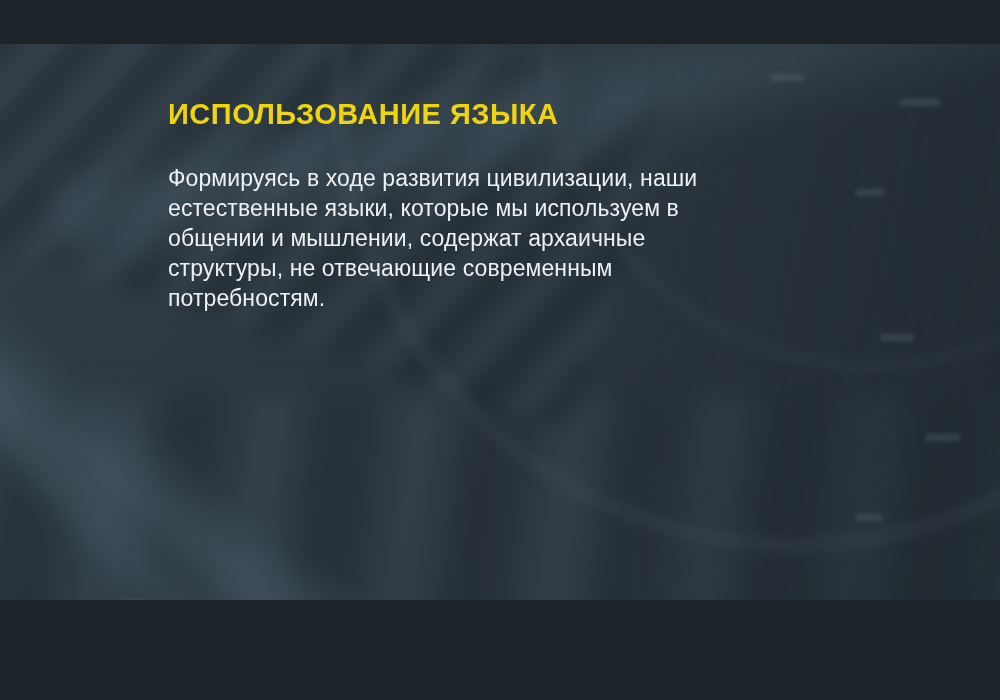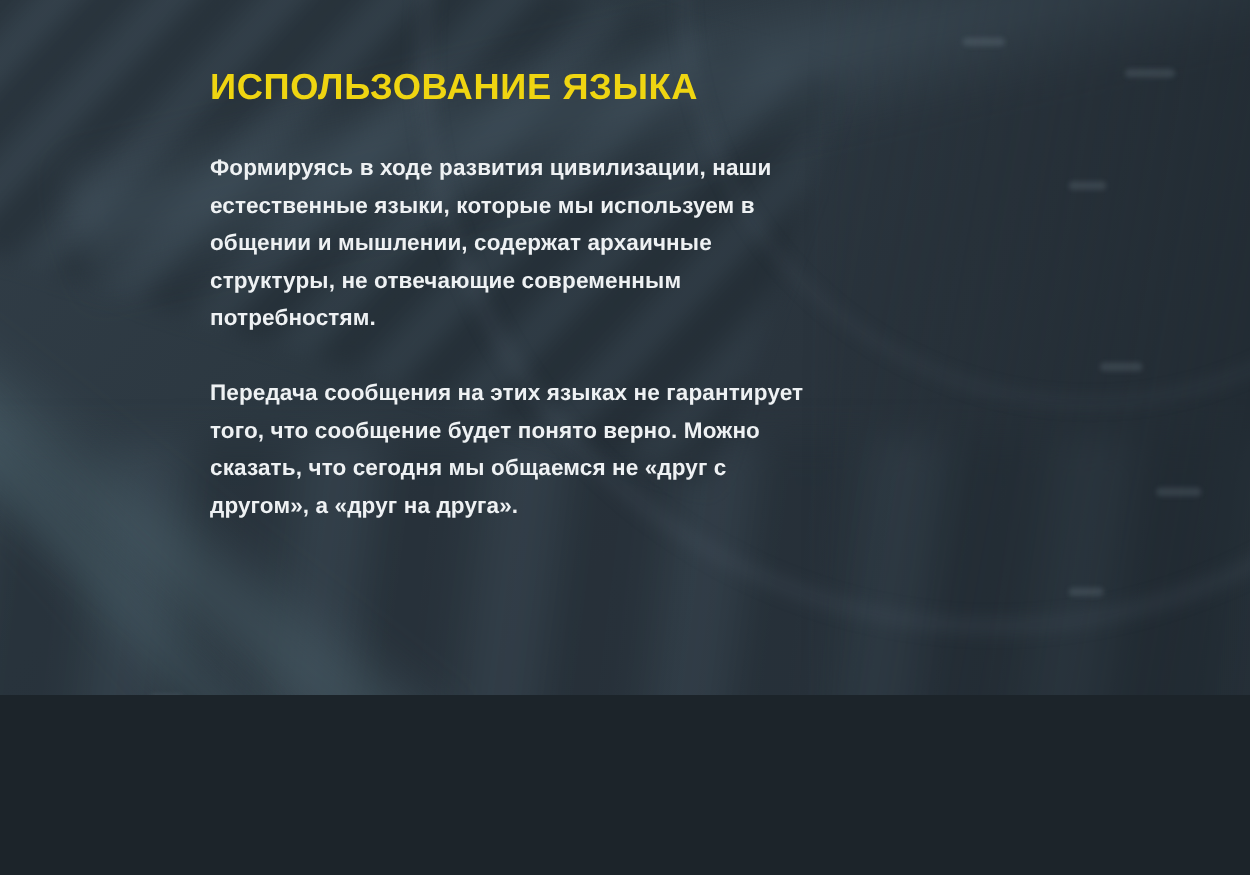--- a/index.html
+++ b/index.html
@@ -8,20 +8,21 @@
     background: #1c242a;
     font-family: "Liberation Sans", "DejaVu Sans", sans-serif;
   }
   .slide {
     position: relative;
     width: 1000px;
     height: 556px;
     overflow: hidden;
     background: linear-gradient(135deg, #323e48 0%, #2c3841 35%, #2a343d 60%, #293containerState 0, #28323b 100%);
     background: linear-gradient(135deg, #323e48 0%, #2c3841 35%, #2a343d 60%, #28323b 100%);
+    margin-top: 44px;
   }
   
   .bg-layer { position: absolute; pointer-events: none; }
   .bg-vert-streaks {
     left: -50px; top: 350px; width: 1150px; height: 420px;
     background: repeating-linear-gradient(97deg,
       rgba(64, 80, 92, 0.35) 0px, rgba(64, 80, 92, 0.35) 38px,
       rgba(34, 44, 52, 0.45) 70px, rgba(34, 44, 52, 0.45) 110px,
       rgba(55, 70, 80, 0.30) 150px);
     filter: blur(14px);
@@ -85,22 +86,22 @@
   }
   .title {
     margin: 0 0 32px 0;
     font-size: 29px;
     font-weight: 700;
     letter-spacing: 0.5px;
     color: #efd511;
   }
   .paragraph {
     margin: 0 0 30px 0;
-    font-size: 18px;
-    font-weight: 700;
+    font-size: 23px;
+    font-weight: 400;
     line-height: 30px;
     color: #eef1f3;
     white-space: pre-line;
     letter-spacing: 0.1px;
   }
 </style>
 </head>
 <body>
 
 <div class="slide">
@@ -123,19 +124,15 @@
     <div class="bg-dash" style="left:120px; top:555px; width:26px; opacity:0.7;"></div>
   </div>
 
   <div class="content">
     <h1 class="title">ИСПОЛЬЗОВАНИЕ ЯЗЫКА</h1>
     <p class="paragraph">Формируясь в ходе развития цивилизации, наши
 естественные языки, которые мы используем в
 общении и мышлении, содержат архаичные
 структуры, не отвечающие современным
 потребностям.</p>
-    <p class="paragraph">Передача сообщения на этих языках не гарантирует
-того, что сообщение будет понято верно. Можно
-сказать, что сегодня мы общаемся не «друг с
-другом», а «друг на друга».</p>
   </div>
 
 </div>
 
 </body></html>

